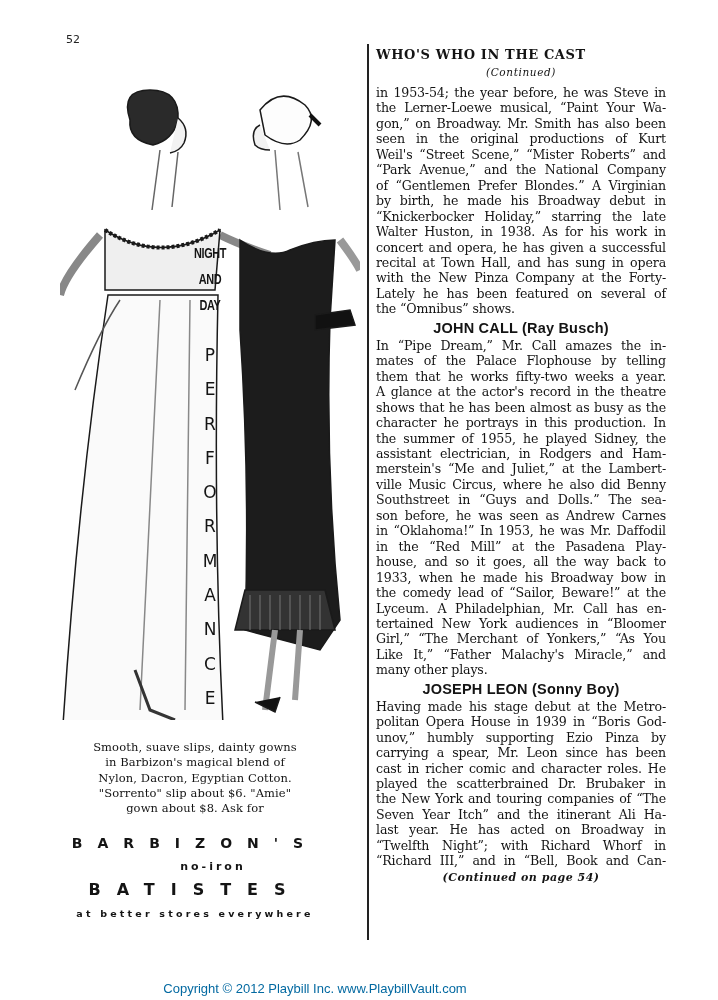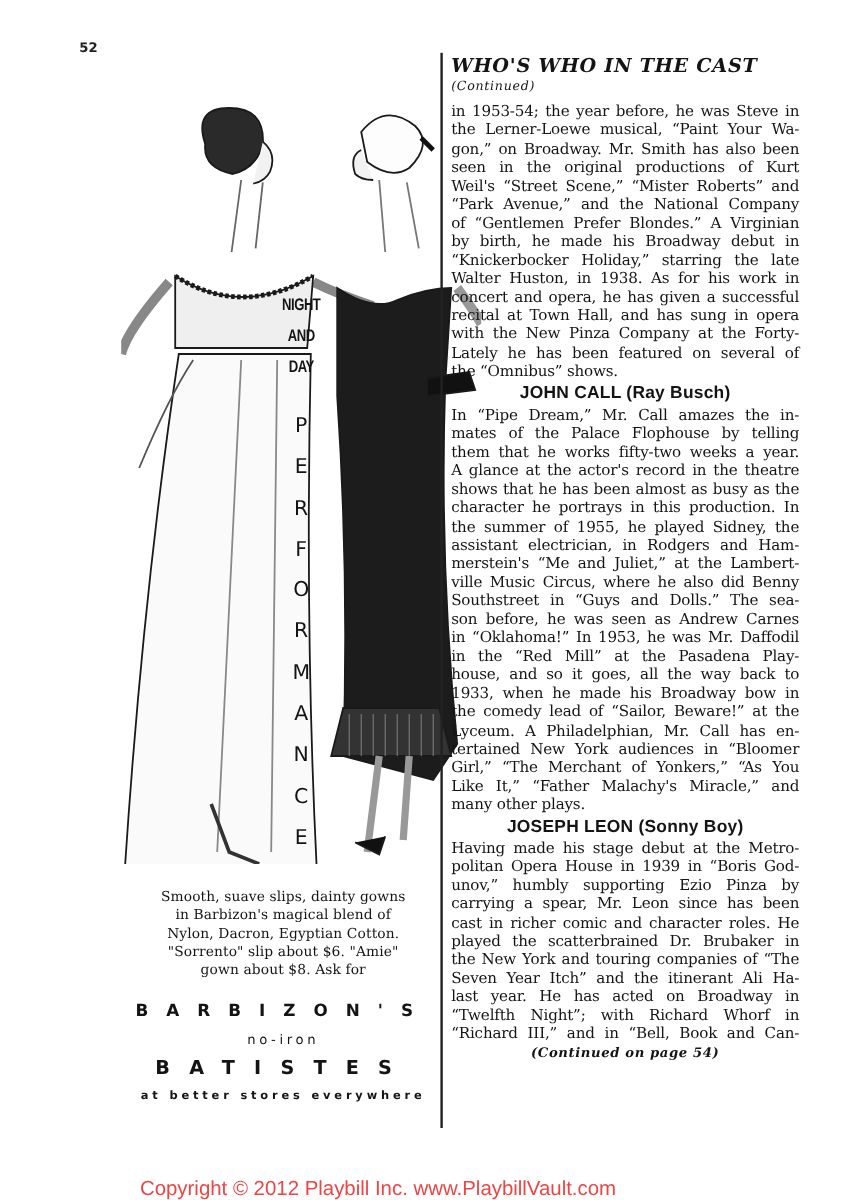--- a/index.html
+++ b/index.html
@@ -1,44 +1,44 @@
 <!DOCTYPE html>
 <html><head>
 <meta charset="utf-8">
 <style>
   html, body { margin:0; padding:0; background:#ffffff; }
   body { width:718px; height:1000px; position:relative; overflow:hidden; color:#141414; }
-  .page-num { position:absolute; left:66px; top:33px; font-family:"DejaVu Sans", sans-serif; font-size:11px; font-weight:bold; color:#222; }
+  .page-num { position:absolute; left:66px; top:33px; font-family:"DejaVu Sans", sans-serif; font-size:11px; font-weight:normal; color:#222; }
 
   
-  .ad { position:absolute; left:0; top:0; width:400px; height:960px;margin-left:41px; }
+  .ad { position:absolute; left:0; top:0; width:400px; height:960px; }
   .illustration { position:absolute; left:60px; top:70px; width:300px; height:650px; }
   .night-day { position:absolute; left:185px; top:240px; width:50px; text-align:center; font-family:"Liberation Sans", sans-serif; font-weight:bold; font-size:14px; line-height:26px; letter-spacing:-0.5px; transform:scaleX(0.78); transform-origin:center; }
   .perf { position:absolute; left:188px; top:338px; width:44px; text-align:center; font-family:"DejaVu Sans", sans-serif; font-size:17px; line-height:34.3px; }
   .perf span { display:block; }
   .ad-copy { position:absolute; left:70px; top:740px; width:250px; text-align:center; font-family:"DejaVu Serif", serif; font-size:11.5px; line-height:15.3px; letter-spacing:0.1px; }
   .ad-copy div { white-space:nowrap; }
   .brand { position:absolute; left:70px; top:835px; width:250px; text-align:center; font-family:"DejaVu Sans", sans-serif; font-weight:bold; font-size:14px; letter-spacing:15px; }
-  .no-iron { position:absolute; left:70px; top:860px; width:250px; text-align:center; font-family:"DejaVu Sans", sans-serif; font-size:11px; letter-spacing:3px; font-weight:normal; }
+  .no-iron { position:absolute; left:88px; top:860px; width:250px; text-align:center; font-family:"DejaVu Sans", sans-serif; font-size:11px; letter-spacing:3px; font-weight:bold; }
   .batistes { position:absolute; left:70px; top:880px; width:250px; text-align:center; font-family:"DejaVu Sans", sans-serif; font-weight:bold; font-size:16px; letter-spacing:16px; }
   .stores { position:absolute; left:70px; top:908px; width:250px; text-align:center; font-family:"DejaVu Sans", sans-serif; font-size:9.5px; letter-spacing:3.2px; font-weight:bold; }
 
   .rule { position:absolute; left:367px; top:44px; width:1.5px; height:896px; background:#222; }
 
   
   .article { position:absolute; left:376px; top:44px; width:290px; font-family:"DejaVu Serif", serif; }
-  .article h1 { margin:0; font-family:"DejaVu Serif", serif; font-size:16px; font-weight:bold; letter-spacing:0.6px; white-space:nowrap; line-height:22px;font-style:italic; }
-  .article .cont { font-style:italic; font-size:10.5px; letter-spacing:0.6px; line-height:13px; margin-bottom:6px; }
+  .article h1 { margin:0; font-family:"DejaVu Serif", serif; font-size:13px; font-weight:bold; letter-spacing:0.6px; white-space:nowrap; line-height:22px; }
+  .article .cont { text-align:center; font-style:italic; font-size:10.5px; letter-spacing:0.6px; line-height:13px; margin-bottom:6px; }
   .article p { margin:0; font-size:12.6px; line-height:15.45px; text-align:justify; letter-spacing:-0.15px; }
   .article p .ln { display:block; text-align:justify; text-align-last:justify; white-space:nowrap; }
   .article p .ln.last { text-align-last:left; }
   .article h2 { margin:2px 0 1px 0; text-align:center; font-family:"Liberation Sans", sans-serif; font-size:14.5px; font-weight:bold; line-height:18px; letter-spacing:0.2px; }
   .continued { text-align:center; font-style:italic; font-weight:bold; font-size:11px; margin-top:2px; letter-spacing:0.5px; }
 
-  .footer { position:absolute; left:0; width:630px; top:981px; text-align:center; font-family:"Liberation Sans", sans-serif; font-size:17px; color:#ef4444; }
+  .footer { position:absolute; left:0; width:630px; top:981px; text-align:center; font-family:"Liberation Sans", sans-serif; font-size:13px; color:#0369a1; }
 </style>
 </head>
 <body>
 
 <div class="page-num">52</div>
 
 <div class="ad">
   <svg class="illustration" viewBox="0 0 300 650" xmlns="http://www.w3.org/2000/svg">
 
     <g fill="none" stroke="#1a1a1a" stroke-width="1.5">

